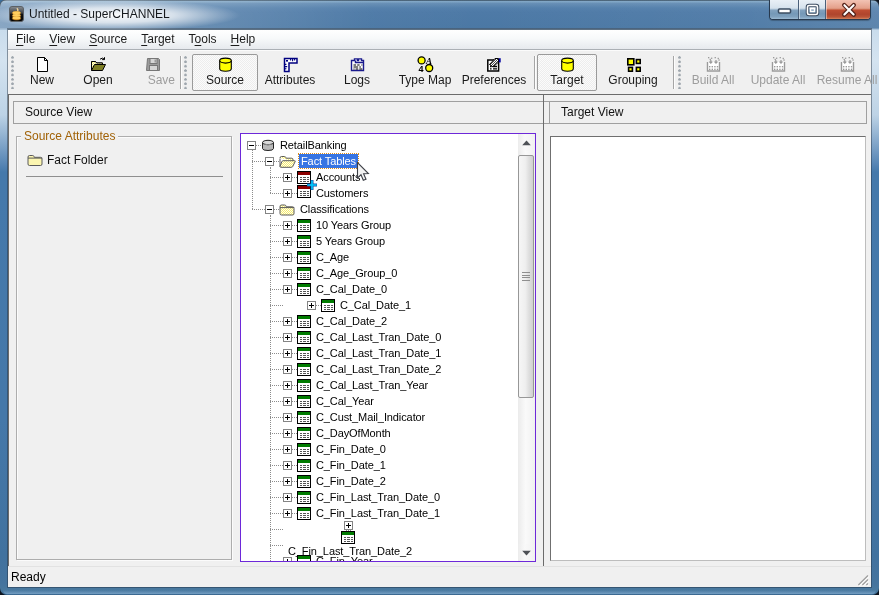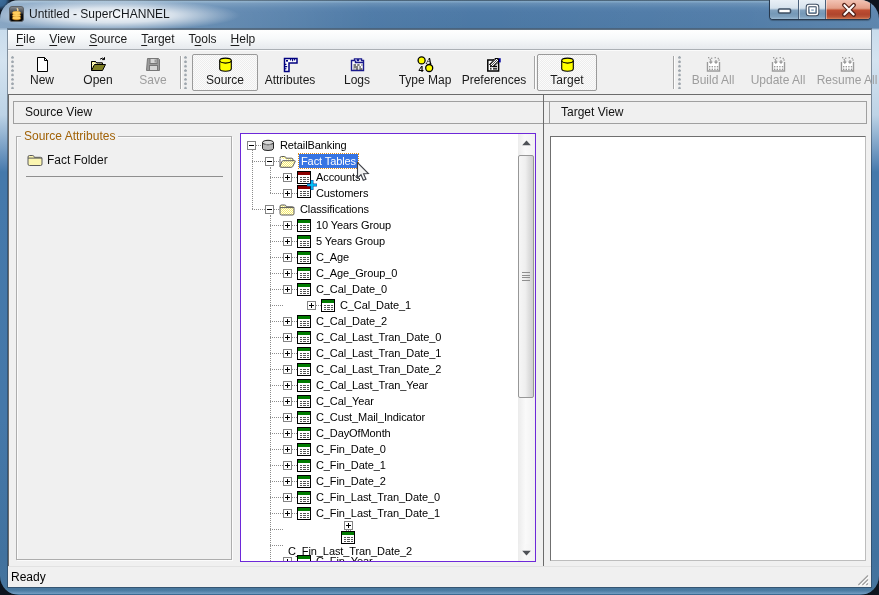--- a/index.html
+++ b/index.html
@@ -9,21 +9,21 @@
   *{box-sizing:border-box;}
 
   
   #desktop-corners{position:absolute;inset:0;
     background:
       radial-gradient(circle at 0px 0px, #3d6f9c 0, #35638f 6px, rgba(13,20,30,1) 11px),
       radial-gradient(circle at 879px 0px, #2f6191 0, #2a5886 6px, rgba(13,20,30,1) 11px);
     background-color:#0d141e;}
 
   
-  #win{position:absolute;inset:0;border-radius:19px;overflow:hidden;
+  #win{position:absolute;inset:0;border-radius:5px;overflow:hidden;
        box-shadow:0 0 0 1px #101c29 inset;text-decoration:underline;}
   #frame-bg{position:absolute;inset:0;border-radius:7px;
     background:linear-gradient(180deg,#16242f 0px,#7fa5c5 1px,#7fa5c5 2px,#6890b6 3px,#537fab 8px,#4e7aa7 12px,#4b78a4 28px,
       #c9dcec 30px,#d4e3f0 60px,#bdd3e6 115px,#5584b4 165px,#4579ab 172px,#4578a9 420px,#41729f 555px,#45749e 584px,#49799f 590px,#3a6890 595px);}
   #frame-sheen{position:absolute;left:0;top:0;width:879px;height:29px;
     background:linear-gradient(90deg,rgba(255,255,255,.34) 0%,rgba(255,255,255,.18) 20%,rgba(255,255,255,.02) 42%,rgba(255,255,255,0) 55%,rgba(255,255,255,.04) 85%,rgba(255,255,255,.10) 100%);}
   #frame-bottom-glow{position:absolute;left:3px;right:3px;bottom:1px;height:4px;border-radius:0 0 6px 6px;
     background:linear-gradient(180deg,rgba(140,180,215,.0),rgba(160,200,235,.55));z-index:3;}
 
   
@@ -369,21 +369,21 @@
             <use href="#sym-new-document"></use>
           </svg>
           <span class="tb-label">New</span>
         </div>
         <div class="tb-btn normal" style="left: 67px; width: 46px;">
           <svg class="tb-icon" viewBox="0 0 17 17">
             <use href="#sym-open-folder"></use>
           </svg>
           <span class="tb-label">Open</span>
         </div>
-        <div class="tb-btn disabled" style="left: 123px; width: 44px;">
+        <div class="tb-btn disabled" style="left: 123px; width: 44px; text-align: right;">
           <svg class="tb-icon" viewBox="0 0 17 17">
             <use href="#sym-save-floppy"></use>
           </svg>
           <span class="tb-label">Save</span>
         </div>
         <div class="tb-btn checked" style="left: 184px; width: 66px;">
           <svg class="tb-icon" viewBox="0 0 17 17">
             <use href="#sym-database"></use>
           </svg>
           <span class="tb-label">Source</span>
@@ -410,20 +410,26 @@
           <svg class="tb-icon" viewBox="0 0 17 17">
             <use href="#sym-preferences"></use>
           </svg>
           <span class="tb-label">Preferences</span>
         </div>
         <div class="tb-btn checked" style="left: 529px; width: 60px;">
           <svg class="tb-icon" viewBox="0 0 17 17">
             <use href="#sym-database"></use>
           </svg>
           <span class="tb-label">Target</span>
+        </div>
+        <div class="tb-btn normal" style="left: 593px; width: 64px;">
+          <svg class="tb-icon" viewBox="0 0 17 17">
+            <use href="#sym-grouping"></use>
+          </svg>
+          <span class="tb-label">Grouping</span>
         </div>
         <div class="tb-btn disabled" style="left: 676px; width: 58px;">
           <svg class="tb-icon" viewBox="0 0 17 17">
             <use href="#sym-build"></use>
           </svg>
           <span class="tb-label">Build All</span>
         </div>
         <div class="tb-btn disabled" style="left: 738px; width: 64px;">
           <svg class="tb-icon" viewBox="0 0 17 17">
             <use href="#sym-build"></use>

